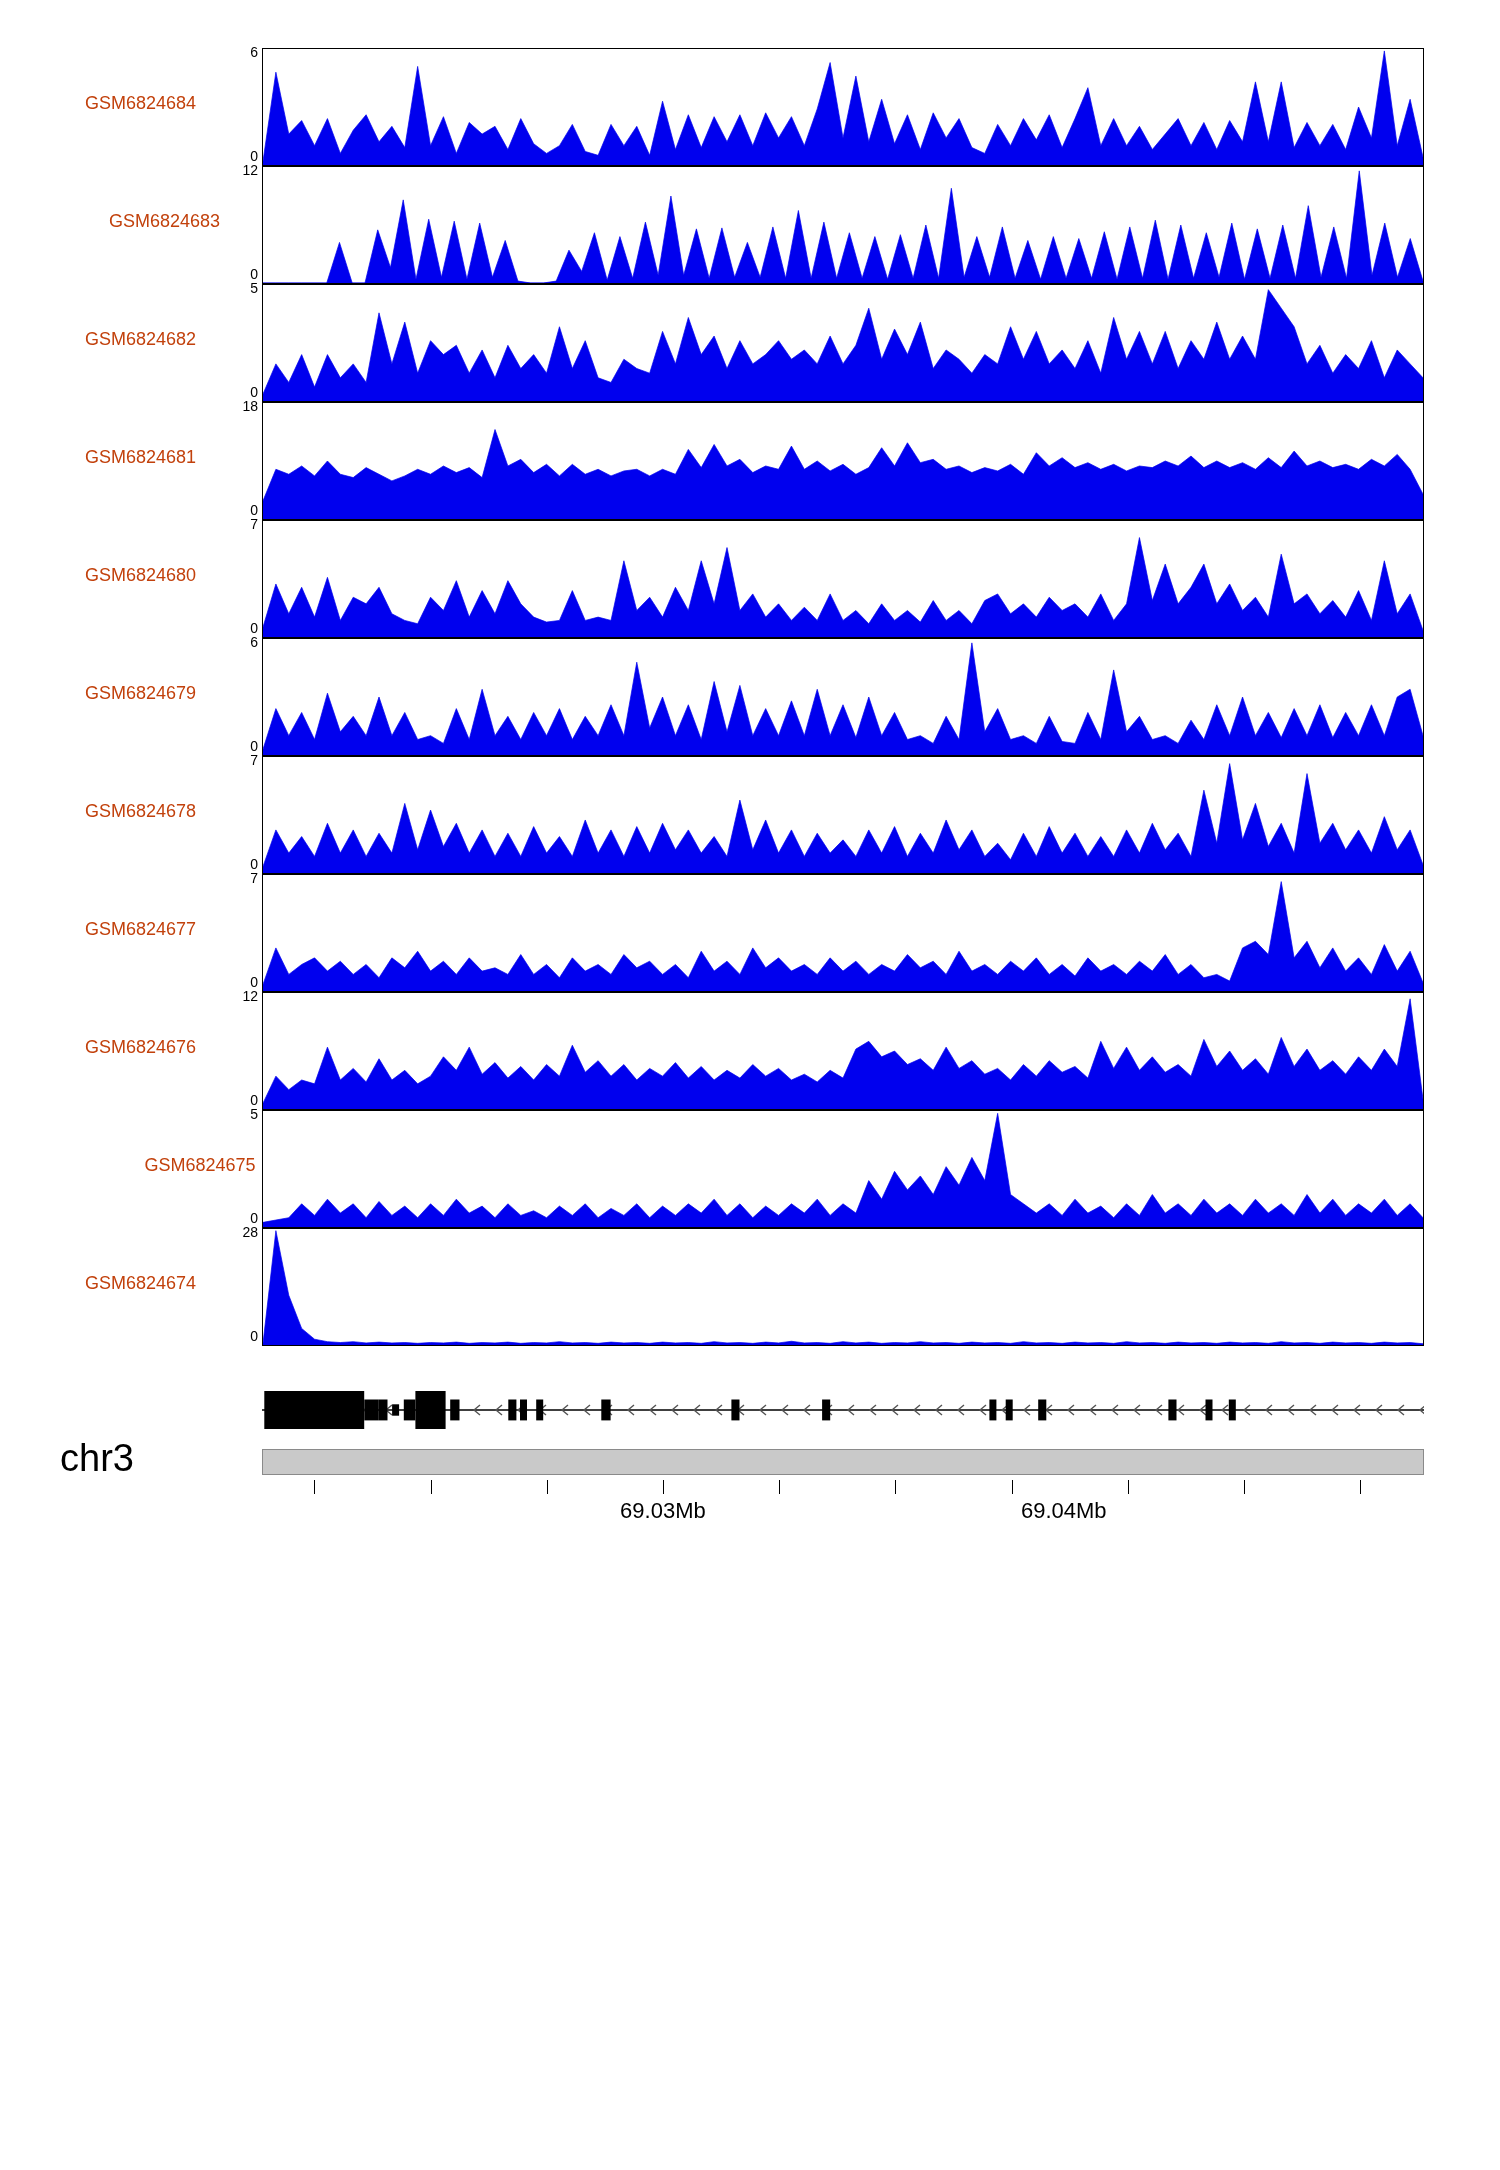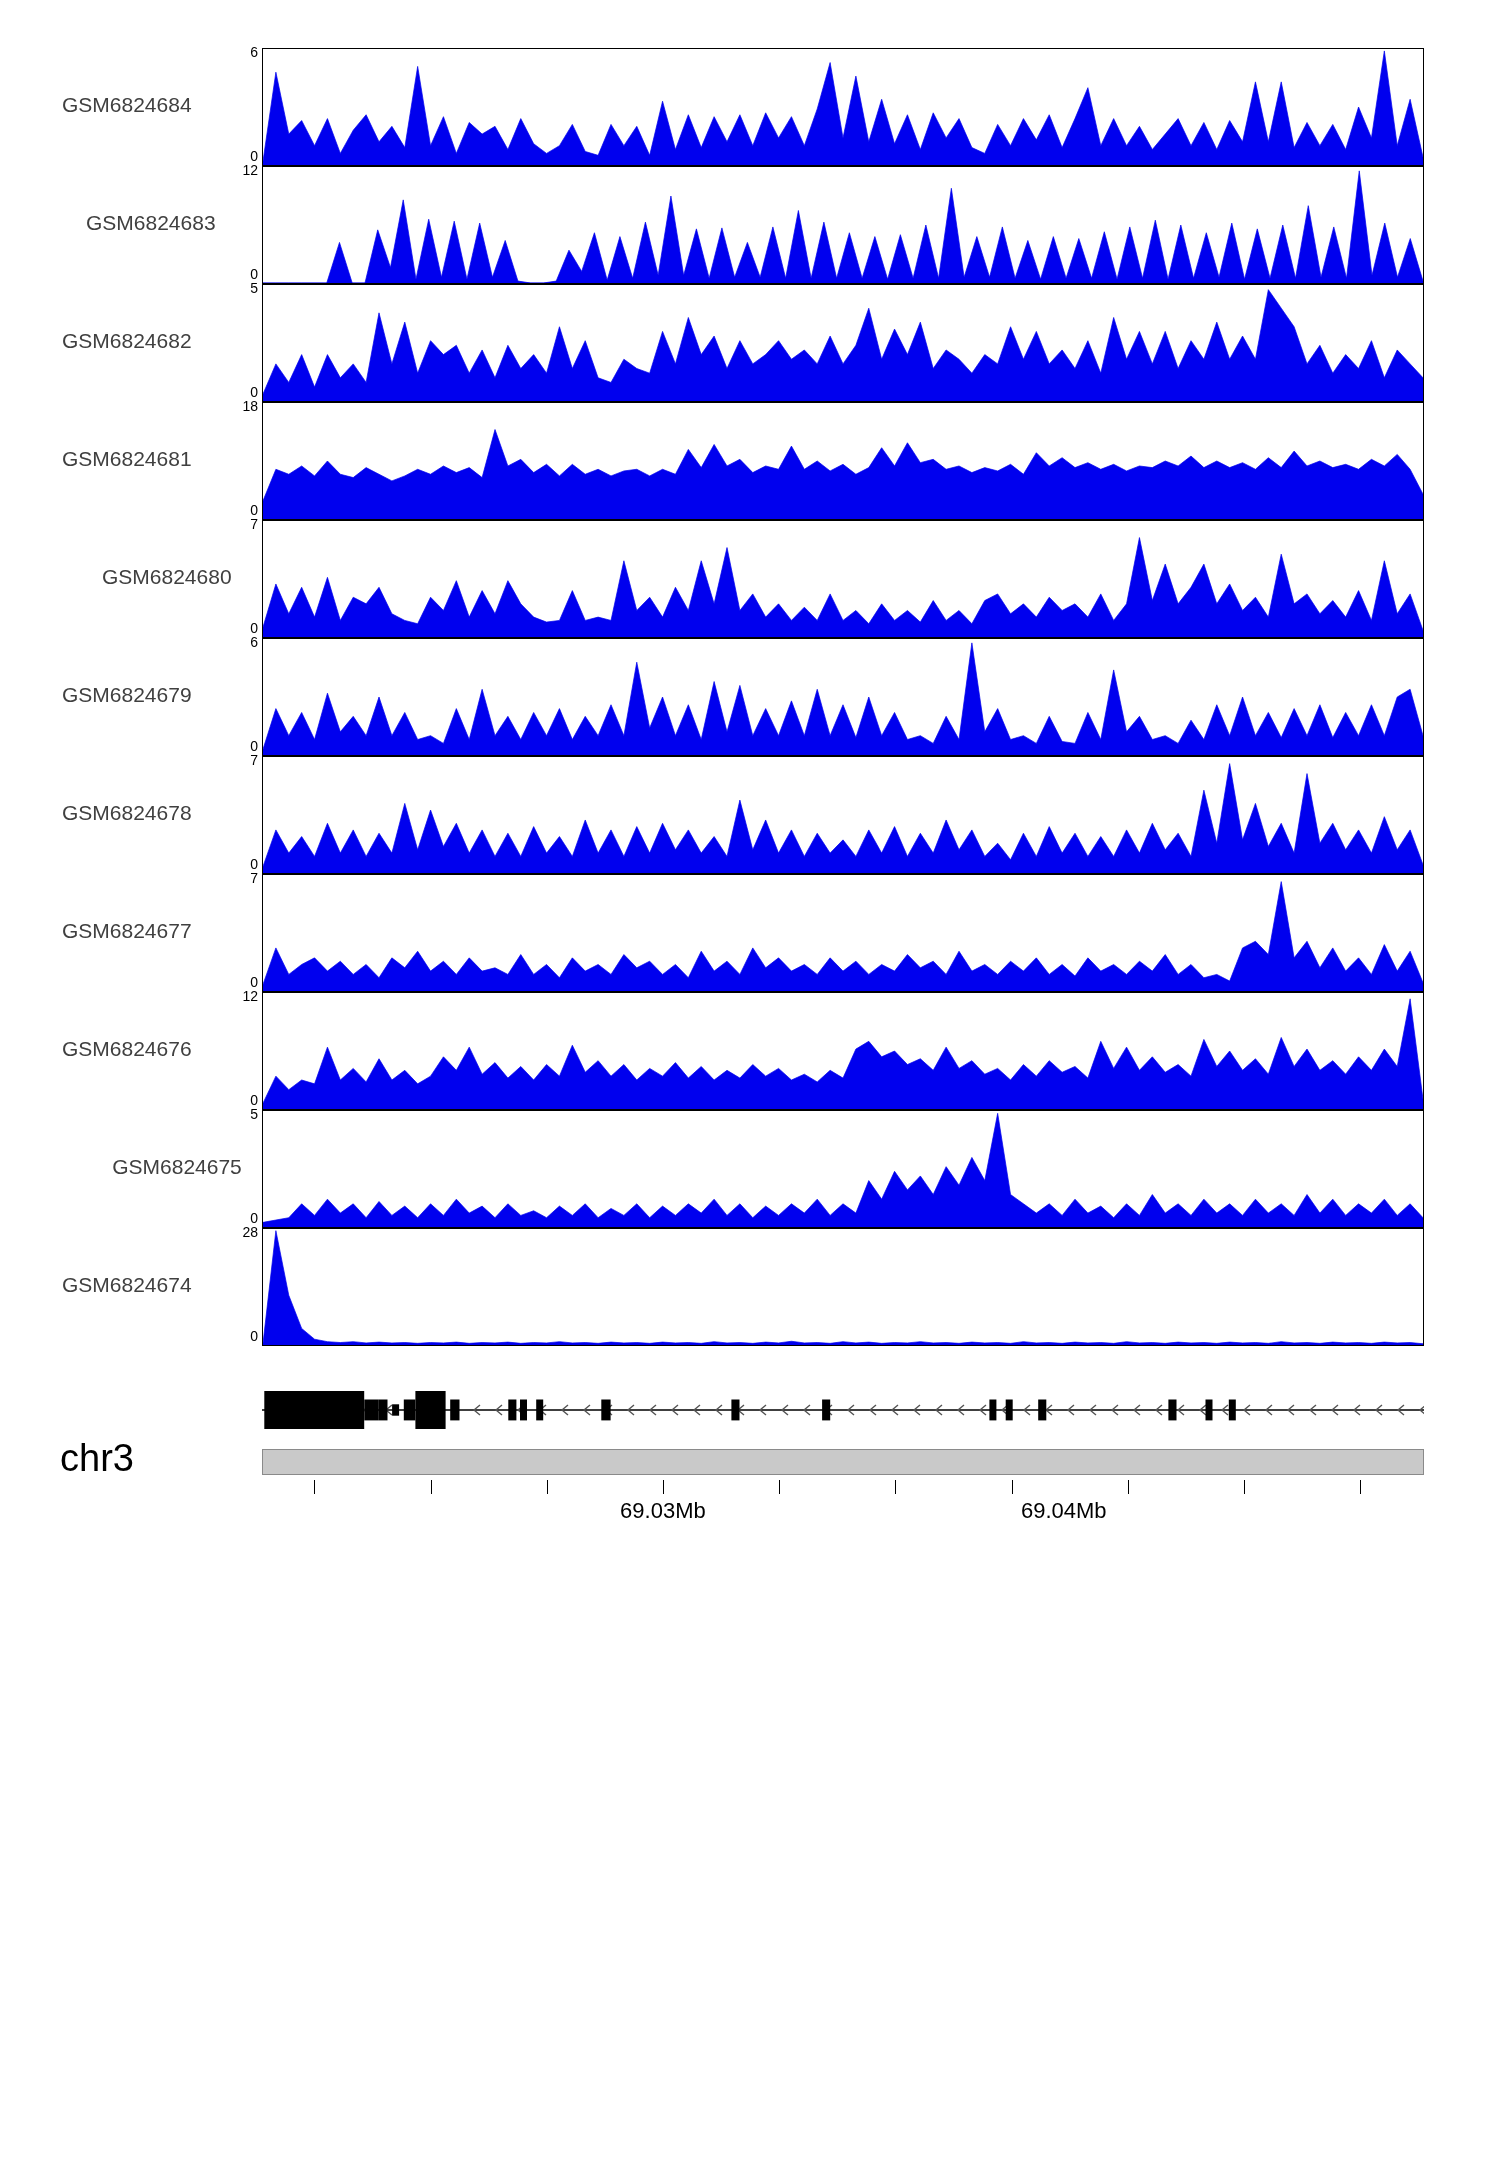--- a/index.html
+++ b/index.html
@@ -1,22 +1,22 @@
 <!DOCTYPE html>
 <html><head>
 <meta charset="utf-8">
 <style>
   html,body{margin:0;padding:0;background:#ffffff;}
   body{width:1500px;height:2170px;font-family:"Liberation Sans",sans-serif;color:#000;position:relative;overflow:hidden;}
   .wrap{position:relative;width:1500px;height:2170px;}
 
   .track{position:absolute;left:0;width:1500px;}
   .track-label{
-    position:absolute;left:62px;width:230px;text-align:left;
-    font-size:21px;color:#404040;font-family:"Liberation Sans",sans-serif;
+    position:absolute;left:85px;width:230px;text-align:left;
+    font-size:18px;color:#c2410c;font-family:"Liberation Sans",sans-serif;
   }
   .plot-area{
     position:absolute;left:262px;width:1162px;
     border:1px solid #000;
     box-sizing:border-box;
     background:#fff;
   }
   .plot-area svg{display:block;width:100%;height:100%;}
   .axis-max{
     position:absolute;width:44px;text-align:right;font-size:14px;color:#000;
@@ -84,21 +84,21 @@
         <div class="track-label" style="top: 45px;">GSM6824681</div>
         <div class="axis-max" style="top: -4px;">18</div>
         <div class="axis-min" style="top: 100px;">0</div>
         <div class="plot-area" style="top: 0px; height: 118px;">
           <svg viewBox="0 0 1000 100" preserveAspectRatio="none">
             <path d="M 0,100 L 0.00,84.29 L 11.11,57.14 L 22.22,61.43 L 33.33,54.29 L 44.44,62.86 L 55.56,50.00 L 66.67,61.43 L 77.78,64.29 L 88.89,55.71 L 100.00,61.43 L 111.11,67.14 L 122.22,62.86 L 133.33,57.14 L 144.44,61.43 L 155.56,54.29 L 166.67,60.00 L 177.78,55.71 L 188.89,64.29 L 200.00,22.86 L 211.11,54.29 L 222.22,48.57 L 233.33,60.00 L 244.44,52.86 L 255.56,62.86 L 266.67,52.86 L 277.78,61.43 L 288.89,57.14 L 300.00,62.86 L 311.11,58.57 L 322.22,57.14 L 333.33,62.86 L 344.44,57.14 L 355.56,61.43 L 366.67,40.00 L 377.78,55.71 L 388.89,35.71 L 400.00,54.29 L 411.11,48.57 L 422.22,60.00 L 433.33,54.29 L 444.44,57.14 L 455.56,37.14 L 466.67,57.14 L 477.78,50.00 L 488.89,58.57 L 500.00,52.86 L 511.11,61.43 L 522.22,55.71 L 533.33,38.57 L 544.44,54.29 L 555.56,34.29 L 566.67,51.43 L 577.78,48.57 L 588.89,57.14 L 600.00,54.29 L 611.11,60.00 L 622.22,55.71 L 633.33,58.57 L 644.44,52.86 L 655.56,61.43 L 666.67,42.86 L 677.78,54.29 L 688.89,47.14 L 700.00,55.71 L 711.11,51.43 L 722.22,57.14 L 733.33,52.86 L 744.44,58.57 L 755.56,54.29 L 766.67,55.71 L 777.78,50.00 L 788.89,54.29 L 800.00,45.71 L 811.11,55.71 L 822.22,50.00 L 833.33,55.71 L 844.44,51.43 L 855.56,57.14 L 866.67,47.14 L 877.78,55.71 L 888.89,41.43 L 900.00,54.29 L 911.11,50.00 L 922.22,55.71 L 933.33,52.86 L 944.44,57.14 L 955.56,48.57 L 966.67,54.29 L 977.78,44.29 L 988.89,57.14 L 1000.00,78.57 L 1000,100 Z" fill="#0000ee" stroke="#0000ee" stroke-width="0.6"></path>
           </svg>
         </div>
       </div>
       <div class="track" style="top: 520px; height: 118px;">
-        <div class="track-label" style="top: 45px; margin-left: 40px;">GSM6824680</div>
+        <div class="track-label" style="top: 45px;">GSM6824680</div>
         <div class="axis-max" style="top: -4px;">7</div>
         <div class="axis-min" style="top: 100px;">0</div>
         <div class="plot-area" style="top: 0px; height: 118px;">
           <svg viewBox="0 0 1000 100" preserveAspectRatio="none">
             <path d="M 0,100 L 0.00,91.43 L 11.11,54.29 L 22.22,80.00 L 33.33,57.14 L 44.44,82.86 L 55.56,48.57 L 66.67,85.71 L 77.78,65.71 L 88.89,71.43 L 100.00,57.14 L 111.11,80.00 L 122.22,85.71 L 133.33,88.57 L 144.44,65.71 L 155.56,77.14 L 166.67,51.43 L 177.78,82.86 L 188.89,60.00 L 200.00,80.00 L 211.11,51.43 L 222.22,71.43 L 233.33,82.86 L 244.44,87.14 L 255.56,85.71 L 266.67,60.00 L 277.78,85.71 L 288.89,82.86 L 300.00,85.71 L 311.11,34.29 L 322.22,77.14 L 333.33,65.71 L 344.44,82.86 L 355.56,57.14 L 366.67,77.14 L 377.78,34.29 L 388.89,71.43 L 400.00,22.86 L 411.11,77.14 L 422.22,62.86 L 433.33,82.86 L 444.44,71.43 L 455.56,85.71 L 466.67,74.29 L 477.78,85.71 L 488.89,62.86 L 500.00,85.71 L 511.11,77.14 L 522.22,88.57 L 533.33,71.43 L 544.44,85.71 L 555.56,77.14 L 566.67,87.14 L 577.78,68.57 L 588.89,85.71 L 600.00,77.14 L 611.11,88.57 L 622.22,68.57 L 633.33,62.86 L 644.44,80.00 L 655.56,71.43 L 666.67,82.86 L 677.78,65.71 L 688.89,77.14 L 700.00,71.43 L 711.11,82.86 L 722.22,62.86 L 733.33,85.71 L 744.44,71.43 L 755.56,14.29 L 766.67,68.57 L 777.78,37.14 L 788.89,71.43 L 800.00,57.14 L 811.11,37.14 L 822.22,71.43 L 833.33,54.29 L 844.44,77.14 L 855.56,65.71 L 866.67,82.86 L 877.78,28.57 L 888.89,71.43 L 900.00,62.86 L 911.11,80.00 L 922.22,68.57 L 933.33,82.86 L 944.44,60.00 L 955.56,85.71 L 966.67,34.29 L 977.78,80.00 L 988.89,62.86 L 1000.00,94.29 L 1000,100 Z" fill="#0000ee" stroke="#0000ee" stroke-width="0.6"></path>
           </svg>
         </div>
       </div>
       <div class="track" style="top: 638px; height: 118px;">
         <div class="track-label" style="top: 45px;">GSM6824679</div>

